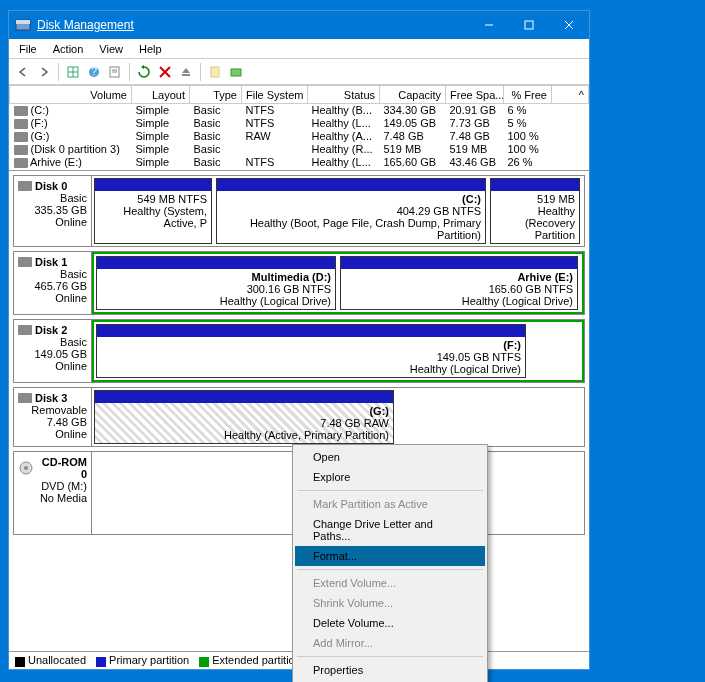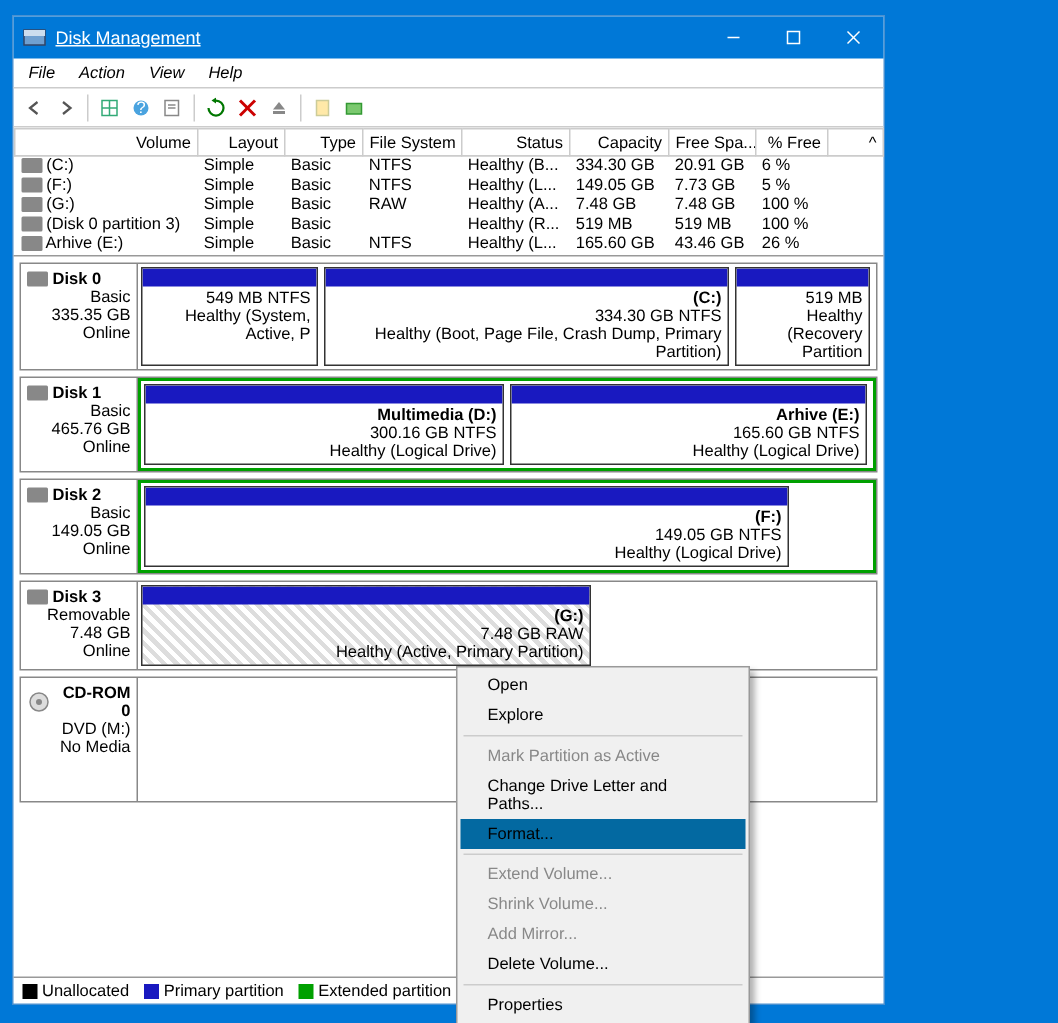--- a/index.html
+++ b/index.html
@@ -5,41 +5,41 @@
   * { box-sizing: border-box; margin: 0; padding: 0; font-family: "Segoe UI", Tahoma, sans-serif; font-size: 11px; }
   body { background: #0078d7; width: 705px; height: 682px; position: relative; overflow: hidden; }
   .win-deco { position:absolute; right:-20px; top:248px;}
   .window { position:absolute; left:8px; top:10px; width:582px; height:660px; background:#fff; border:1px solid #4990d0;}
   .titlebar { height:28px; background:#0078d7; color:#fff; display:flex; align-items:center; padding-left:6px;}
   .titlebar .icon { width:16px; height:16px; margin-right:6px;}
   .titlebar .title { flex:1; font-size:12px;text-decoration:underline;}
   .winbtns { display:flex; height:100%;}
   .winbtn { width:40px; display:flex; align-items:center; justify-content:center; color:#fff;}
   .winbtn.close { background:transparent;}
-  .menubar { height:20px; display:flex; align-items:center; gap:4px; padding:2px 4px; border-bottom:1px solid #ccc;font-style:italic;}
+  .menubar { height:20px; display:flex; align-items:center; gap:4px; padding:2px 4px; border-bottom:1px solid #ccc;}
   .menubar span { padding:1px 6px;}
   .toolbar { height:26px; display:flex; align-items:center; gap:1px; padding:2px 4px; border-bottom:1px solid #ccc;}
   .tb-btn { width:20px; height:20px; display:flex; align-items:center; justify-content:center; border:1px solid transparent;}
   .tb-sep { width:1px; height:18px; background:#ccc; margin:0 3px;}
   .split { height:calc(100% - 28px - 20px - 26px - 18px); display:flex; flex-direction:column;}
   .top-pane { height:86px; overflow:auto; border-bottom:1px solid #999;}
   table { width:100%; border-collapse:collapse; table-layout:fixed;}
   th { text-align:right; font-weight:normal; background:#fff; border:1px solid #ccc; padding:1px 4px; height:18px; overflow:hidden; white-space:nowrap;}
   td { padding:0 4px; height:13px; overflow:hidden; white-space:nowrap;}
   .bottom-pane { flex:1; overflow:auto; padding:4px;text-align:right;}
   .disk-row { display:flex; border:1px solid #888; margin-bottom:4px; min-height:60px;}
   .disk-label { width:78px; padding:4px; border-right:1px solid #888;}
   .disk-label b { display:flex; align-items:center; gap:3px;}
   .disk-parts { flex:1; display:flex;}
   .part { margin:2px; border:1px solid #333; position:relative; padding:14px 4px 2px 4px; overflow:hidden;}
   .part .stripe { position:absolute; left:0; top:0; right:0; height:12px; background:#1919c0;}
   .hatched { background: repeating-linear-gradient(45deg,#fff,#fff 3px,#ddd 3px,#ddd 6px);}
   .legend { height:18px; border-top:1px solid #999; display:flex; align-items:center; gap:10px; padding:0 6px;}
   .legend .sw { width:10px; height:10px; display:inline-block; margin-right:3px; vertical-align:middle;}
-  .ctx-menu { position:absolute; left:304px; top:444px; width:196px; background:#f0f0f0; border:1px solid #999; box-shadow:3px 3px 4px rgba(0,0,0,0.3); padding:2px;}
+  .ctx-menu { position:absolute; left:292px; top:444px; width:196px; background:#f0f0f0; border:1px solid #999; box-shadow:3px 3px 4px rgba(0,0,0,0.3); padding:2px;}
   .ctx-item { padding:4px 18px; }
   .ctx-item.disabled { color:#888;}
   .ctx-item.hl { background:#0369a1;}
   .ctx-sep { height:1px; background:#ccc; margin:3px 2px;}
   .disk-icon{width:14px;height:10px;display:inline-block;background:#888;border-radius:1px;position:relative;vertical-align:middle;}
 </style>
 </head>
 <body>
 
 <div class="win-deco">
@@ -247,21 +247,21 @@
     <div class="bottom-pane" id="disk-pane">
         <div class="disk-row">
           <div class="disk-label">
             <b><span class="disk-icon"></span> Disk 0</b>
             <div>Basic</div>
             <div>335.35 GB</div>
             <div>Online</div>
           </div>
           <div class="disk-parts">
             <div class="part" style="flex: 0 0 118px;"><div class="stripe"></div><div>549 MB NTFS</div><div>Healthy (System, Active, P</div></div>
-            <div class="part" style="flex: 0 0 270px;"><div class="stripe"></div><b>(C:)</b><div>334.30 GB NTFS</div><div>Healthy (Boot, Page File, Crash Dump, Primary Partition)</div></div>
+            <div class="part" style="flex: 0 0 270px;"><div class="stripe"></div><b>(C:)</b><div>404.29 GB NTFS</div><div>Healthy (Boot, Page File, Crash Dump, Primary Partition)</div></div>
             <div class="part" style="flex: 0 0 90px;"><div class="stripe"></div><b></b><div>519 MB</div><div>Healthy (Recovery Partition</div></div>
           </div>
         </div>
         <div class="disk-row">
           <div class="disk-label">
             <b><span class="disk-icon"></span> Disk 1</b>
             <div>Basic</div>
             <div>465.76 GB</div>
             <div>Online</div>
           </div>
@@ -319,17 +319,17 @@
 <div class="ctx-menu" id="ctx">
     <div class="ctx-item">Open</div>
     <div class="ctx-item">Explore</div>
     <div class="ctx-sep"></div>
     <div class="ctx-item disabled">Mark Partition as Active</div>
     <div class="ctx-item">Change Drive Letter and Paths...</div>
     <div class="ctx-item hl">Format...</div>
     <div class="ctx-sep"></div>
     <div class="ctx-item disabled">Extend Volume...</div>
     <div class="ctx-item disabled">Shrink Volume...</div>
+    <div class="ctx-item">Delete Volume...</div>
     <div class="ctx-item disabled">Add Mirror...</div>
-    <div class="ctx-item">Delete Volume...</div>
     <div class="ctx-sep"></div>
     <div class="ctx-item">Properties</div>
   </div>
 
 </body></html>

